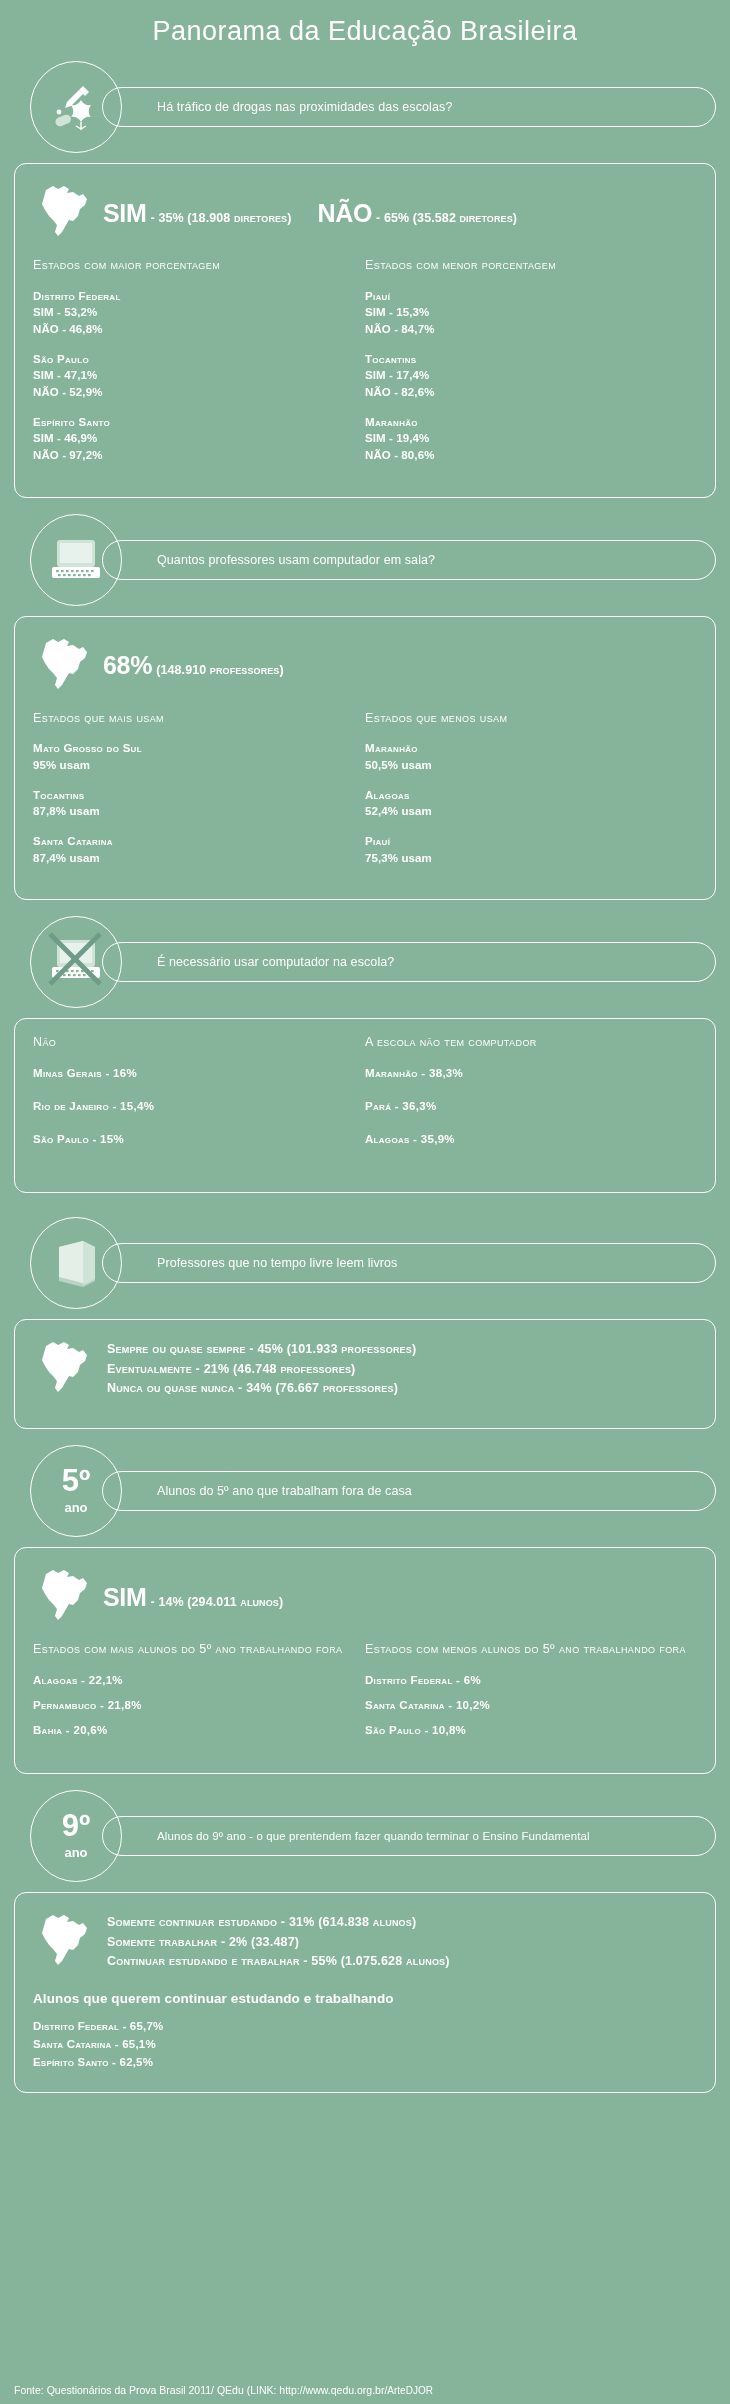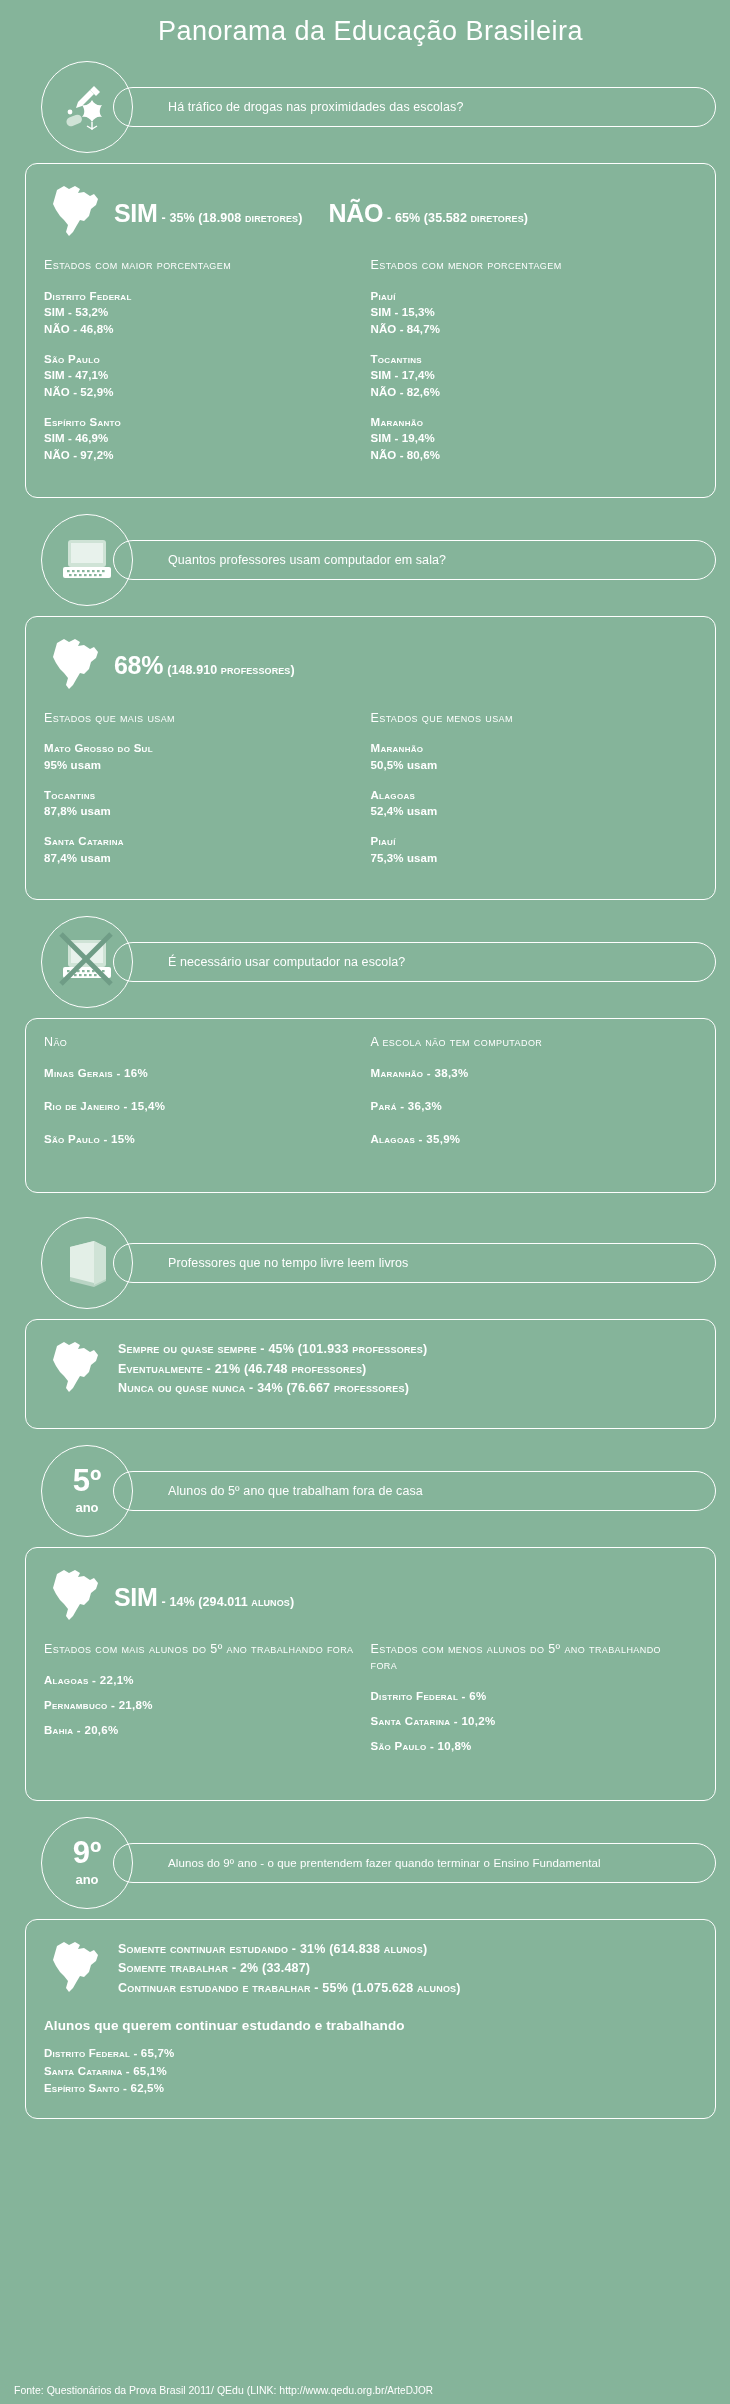--- a/index.html
+++ b/index.html
@@ -11,21 +11,20 @@
     color: #ffffff;
     position: relative;
   }
 
   .page {
     width: 730px;
     min-height: 2404px;
     position: relative;
     padding-bottom: 0;
     background: #85b49a;
-    padding-left: 11px;
   }
 
   
   .title {
     text-align: center;
     font-size: 27px;
     font-weight: 400;
     letter-spacing: 0.5px;
     padding-top: 16px;
     padding-bottom: 14px;
@@ -461,21 +460,21 @@
       <div class="col">
         <div class="col-title">Estados com mais alunos do 5º ano trabalhando fora</div>
         <div class="simple-line" style="margin-bottom:9px">Alagoas - 22,1%</div>
         <div class="simple-line" style="margin-bottom:9px">Pernambuco - 21,8%</div>
         <div class="simple-line" style="margin-bottom:9px">Bahia - 20,6%</div>
       </div>
       <div class="col">
         <div class="col-title">Estados com menos alunos do 5º ano trabalhando fora</div>
         <div class="simple-line" style="margin-bottom:9px">Distrito Federal - 6%</div>
         <div class="simple-line" style="margin-bottom:9px">Santa Catarina - 10,2%</div>
-        <div class="simple-line" style="margin-bottom:26px">São Paulo - 10,8%</div>
+        <div class="simple-line" style="margin-bottom:15px">São Paulo - 10,8%</div>
       </div>
     </div>
   </div>
 
   <div class="qrow">
     <div class="icon-circle">
       <div>
         <div class="grade-num">9º</div>
         <div class="grade-sub">ano</div>
       </div>

